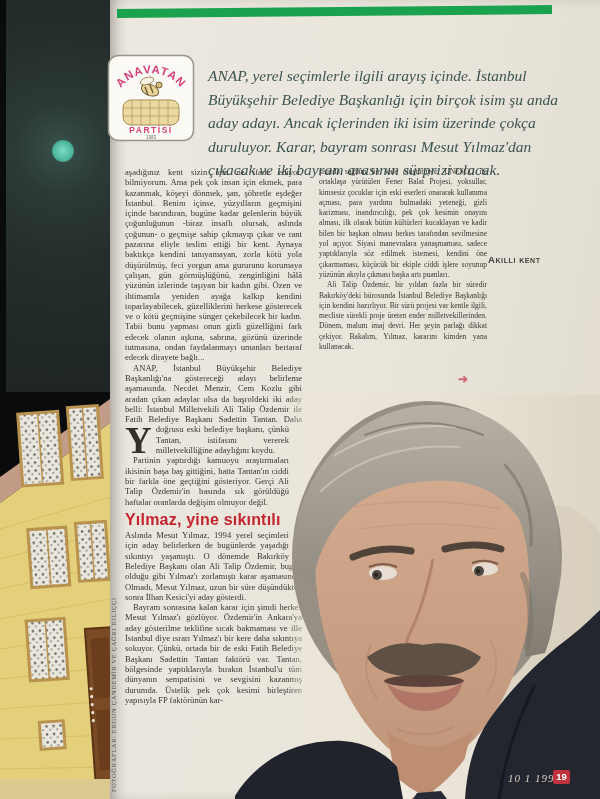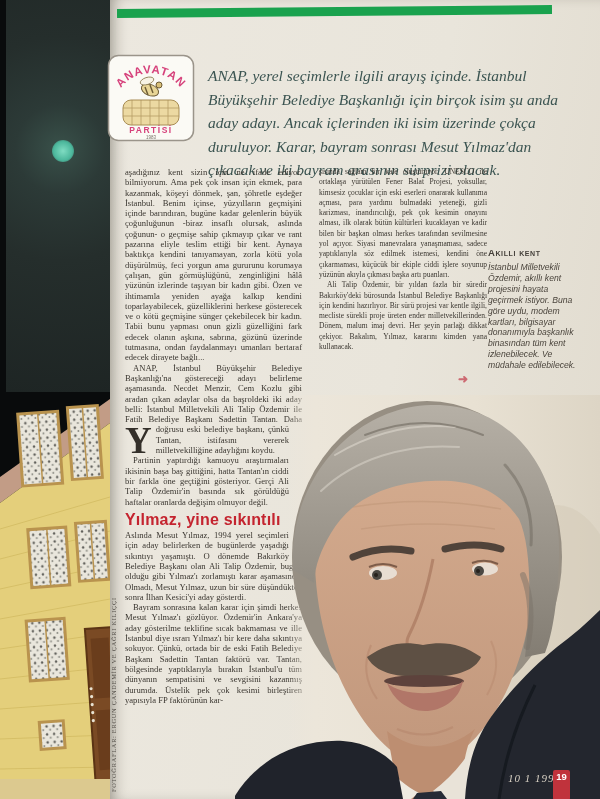--- a/index.html
+++ b/index.html
@@ -38,40 +38,40 @@
   #dropcap{float:left;font-size:37px;line-height:29px;font-weight:bold;color:#34302a;
            margin:1px 4px 0 0;font-family:"Liberation Serif",serif;}
   .fr0{float:right;width:0;height:258px;}
   .fr1{float:right;clear:right;width:13px;height:130px;}
   #section-heading{font-family:"Liberation Sans",sans-serif;font-weight:bold;font-size:16px;
            color:#c4242f;margin:8px 0 5px 0;letter-spacing:.2px;}
 
   
   #sidebar{position:absolute;left:488px;top:243px;width:90px;z-index:6;}
   #sidebar-title{font-family:"Liberation Sans",sans-serif;font-weight:bold;font-size:9.5px;
-           font-variant:small-caps;letter-spacing:.6px;color:#45403a;margin:4px 0 4px 0;}
+           font-variant:small-caps;letter-spacing:.6px;color:#45403a;margin:11px 0 4px 0;}
   #sidebar-body{font-family:"Liberation Sans",sans-serif;font-style:italic;font-size:8.6px;
            line-height:10.9px;color:#4a443c;margin:0;}
 
   
   #cont-arrow{position:absolute;left:458px;top:372px;font-size:12px;font-weight:bold;
            color:#cd6a72;z-index:7;}
 
   
   #portrait{position:absolute;left:235px;top:395px;width:365px;height:404px;z-index:4;}
 
   
   #photo-credit{position:absolute;left:110px;top:792px;transform:rotate(-90deg);
            transform-origin:0 0;white-space:nowrap;font-size:6.4px;letter-spacing:.7px;
            color:#55504a;z-index:8;}
 
   
   #footer-date{position:absolute;left:508px;top:772px;font-style:italic;font-size:11px;
            letter-spacing:1px;color:#d8d1c4;z-index:9;}
-  #page-number-badge{position:absolute;left:553px;top:770px;width:17px;height:30px;
+  #page-number-badge{position:absolute;left:553px;top:770px;width:17px;height:14px;
            background:#c0333c;color:#fff;font-family:"Liberation Sans",sans-serif;
            font-weight:bold;font-size:9.5px;line-height:14px;text-align:center;
            border-radius:2px;z-index:9;}
 </style>
 </head>
 <body>
 
 <div id="stage">
 
   <div id="left-strip">
@@ -250,21 +250,20 @@
     <path d="M238,352 C228,368 214,384 198,396 L206,404 L248,404 Z" fill="#e9e3d8"></path>
     <path d="M182,398 L206,396 L212,404 L178,404 Z" fill="#262b36"></path>
     <path d="M-2,404 C20,366 60,344 108,346 C134,348 152,360 162,372 L168,404 Z" fill="#20232b"></path>
     <path d="M365,215 L365,404 L230,404 C232,372 240,344 256,322 C274,296 300,270 322,252
              C338,240 352,228 365,215 Z" fill="#23262e"></path>
     <path d="M300,290 C285,320 270,360 264,404" stroke="#161a20" stroke-width="3" fill="none"></path>
   </svg>
 
   <div id="sidebar">
     <h4 id="sidebar-title">Akıllı kent</h4>
-    <p id="sidebar-body">İstanbul Milletvekili Özdemir, akıllı kent projesini hayata geçirmek istiyor. Buna göre uydu, modem kartları, bilgisayar donanımıyla başkanlık binasından tüm kent izlenebilecek. Ve müdahale edilebilecek.</p>
   </div>
 
   <span id="cont-arrow">➜</span>
 
   <div id="photo-credit">FOTOĞRAFLAR: ERGUN ÇANDEMİR VE ÇAĞRI KILIÇÇI</div>
 
   <div id="footer-date">10 1 1999</div>
   <div id="page-number-badge">19</div>
 
 </div>

